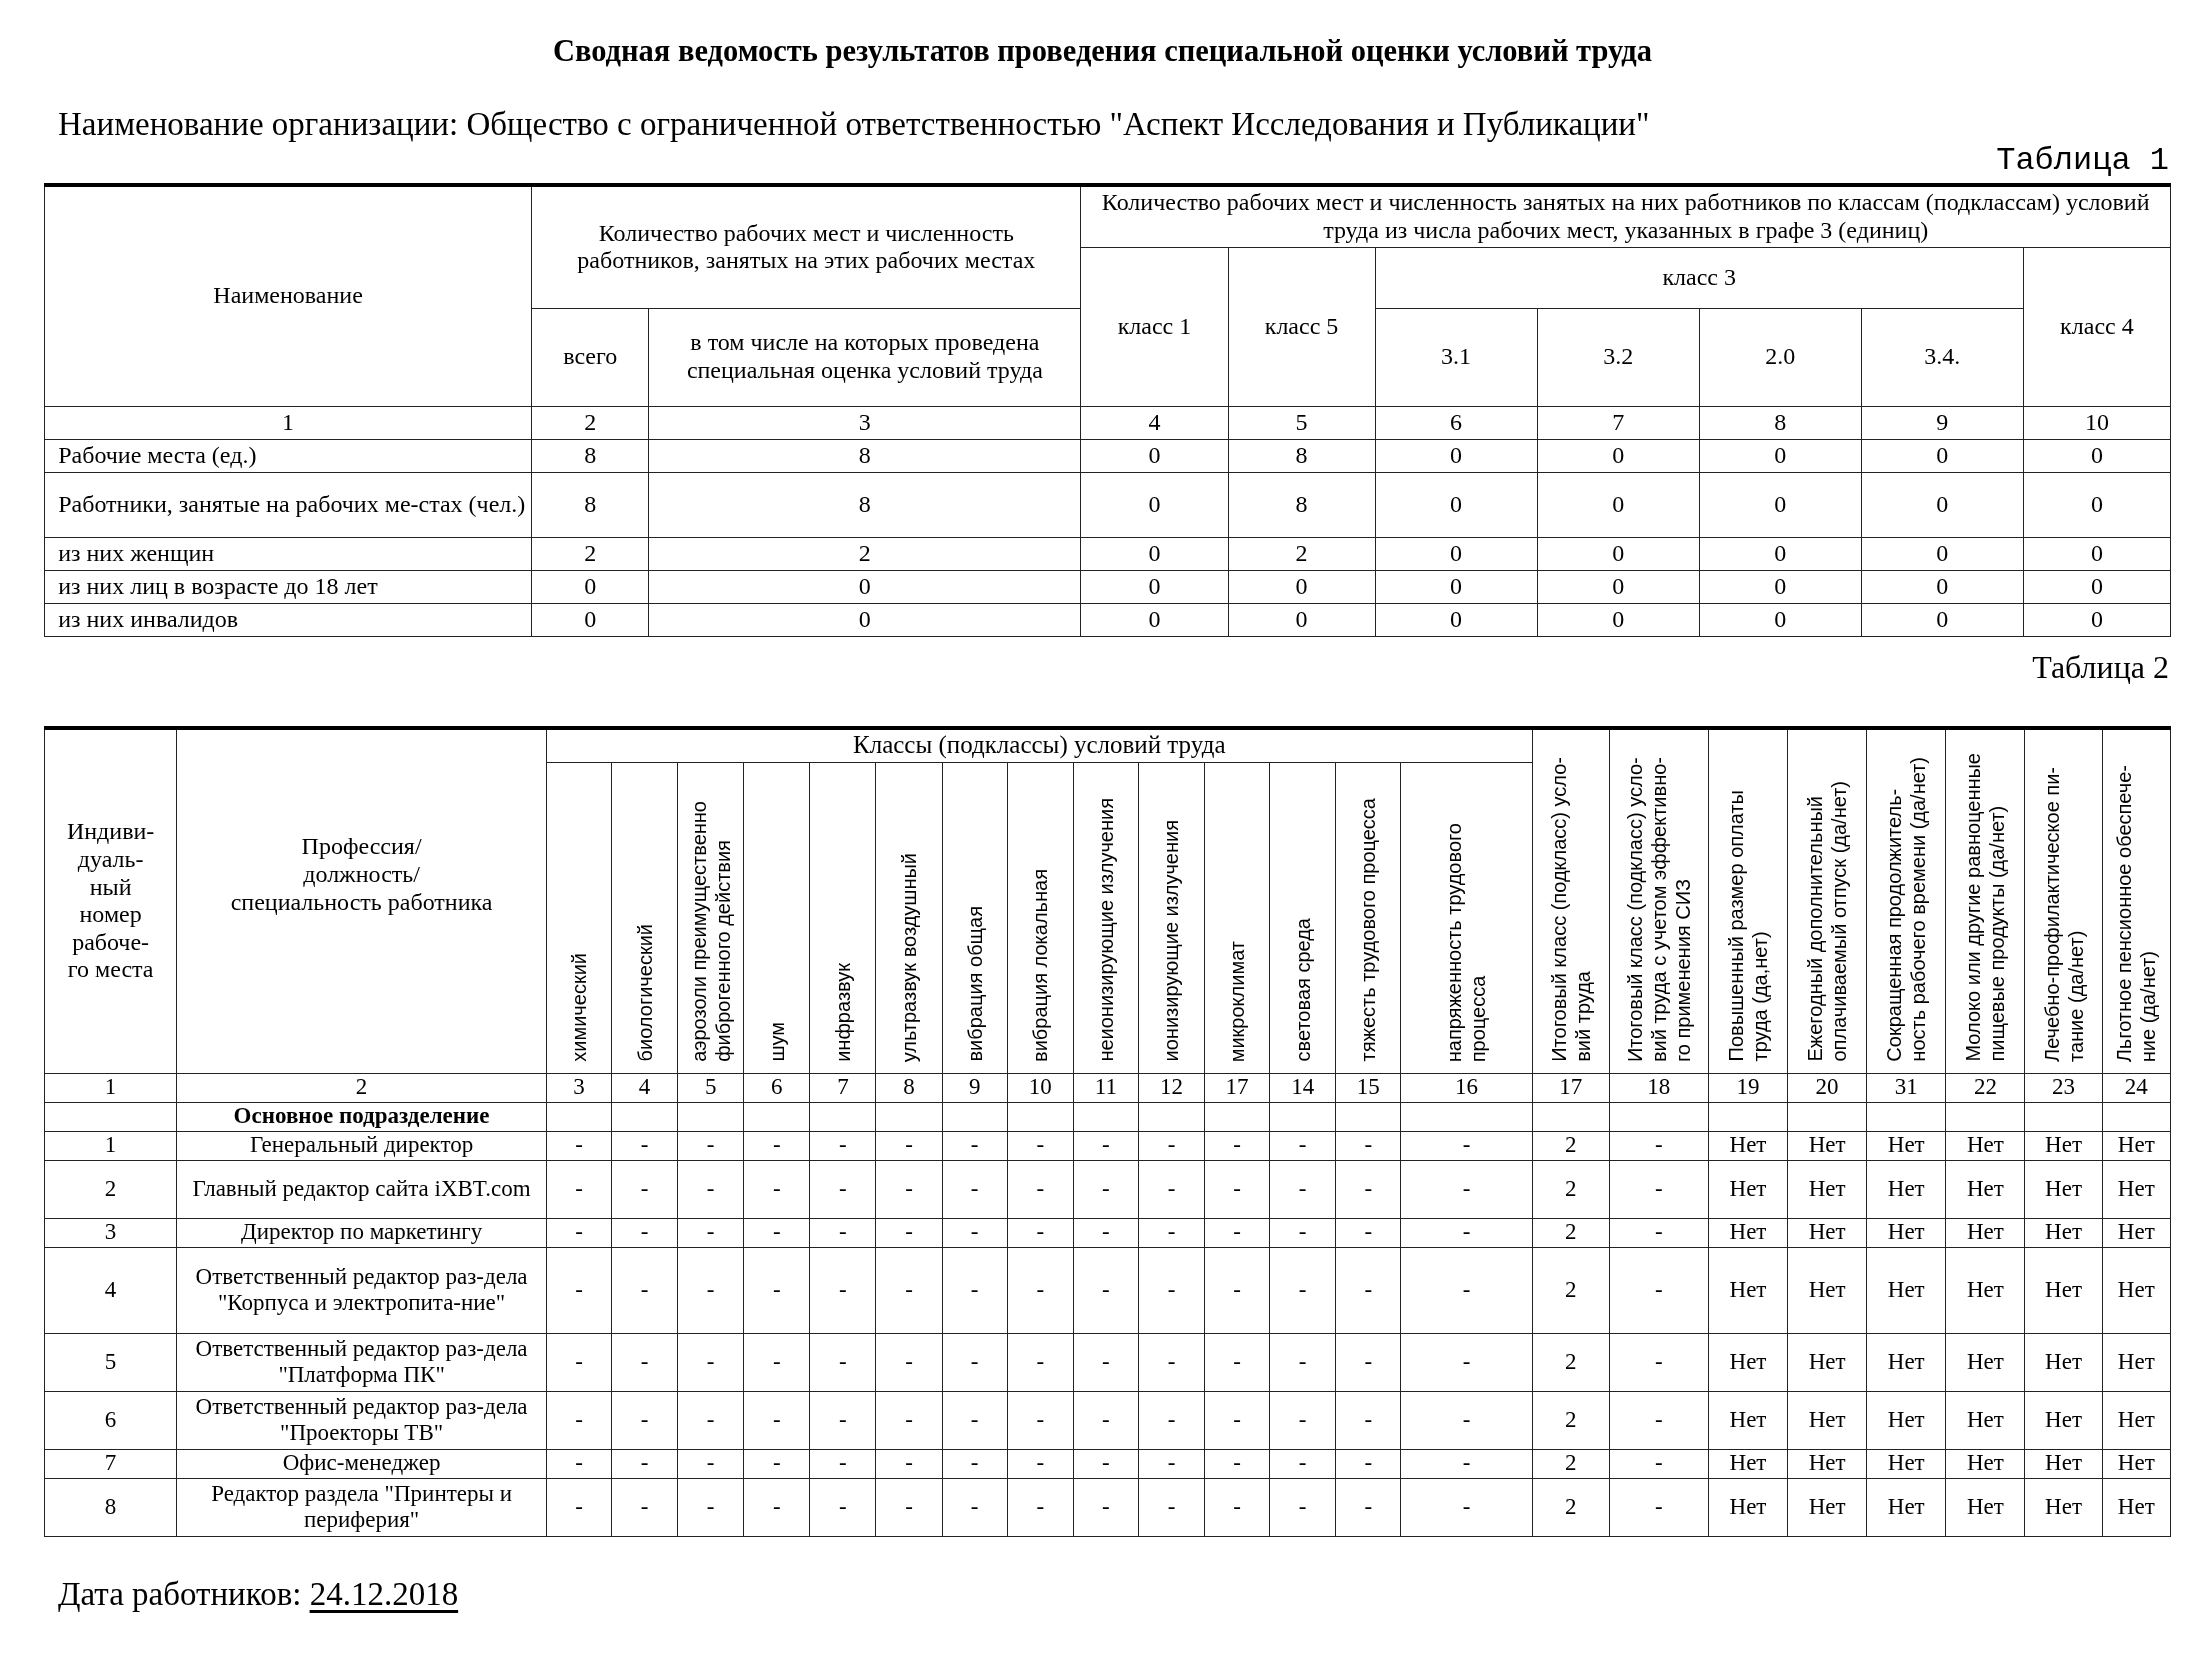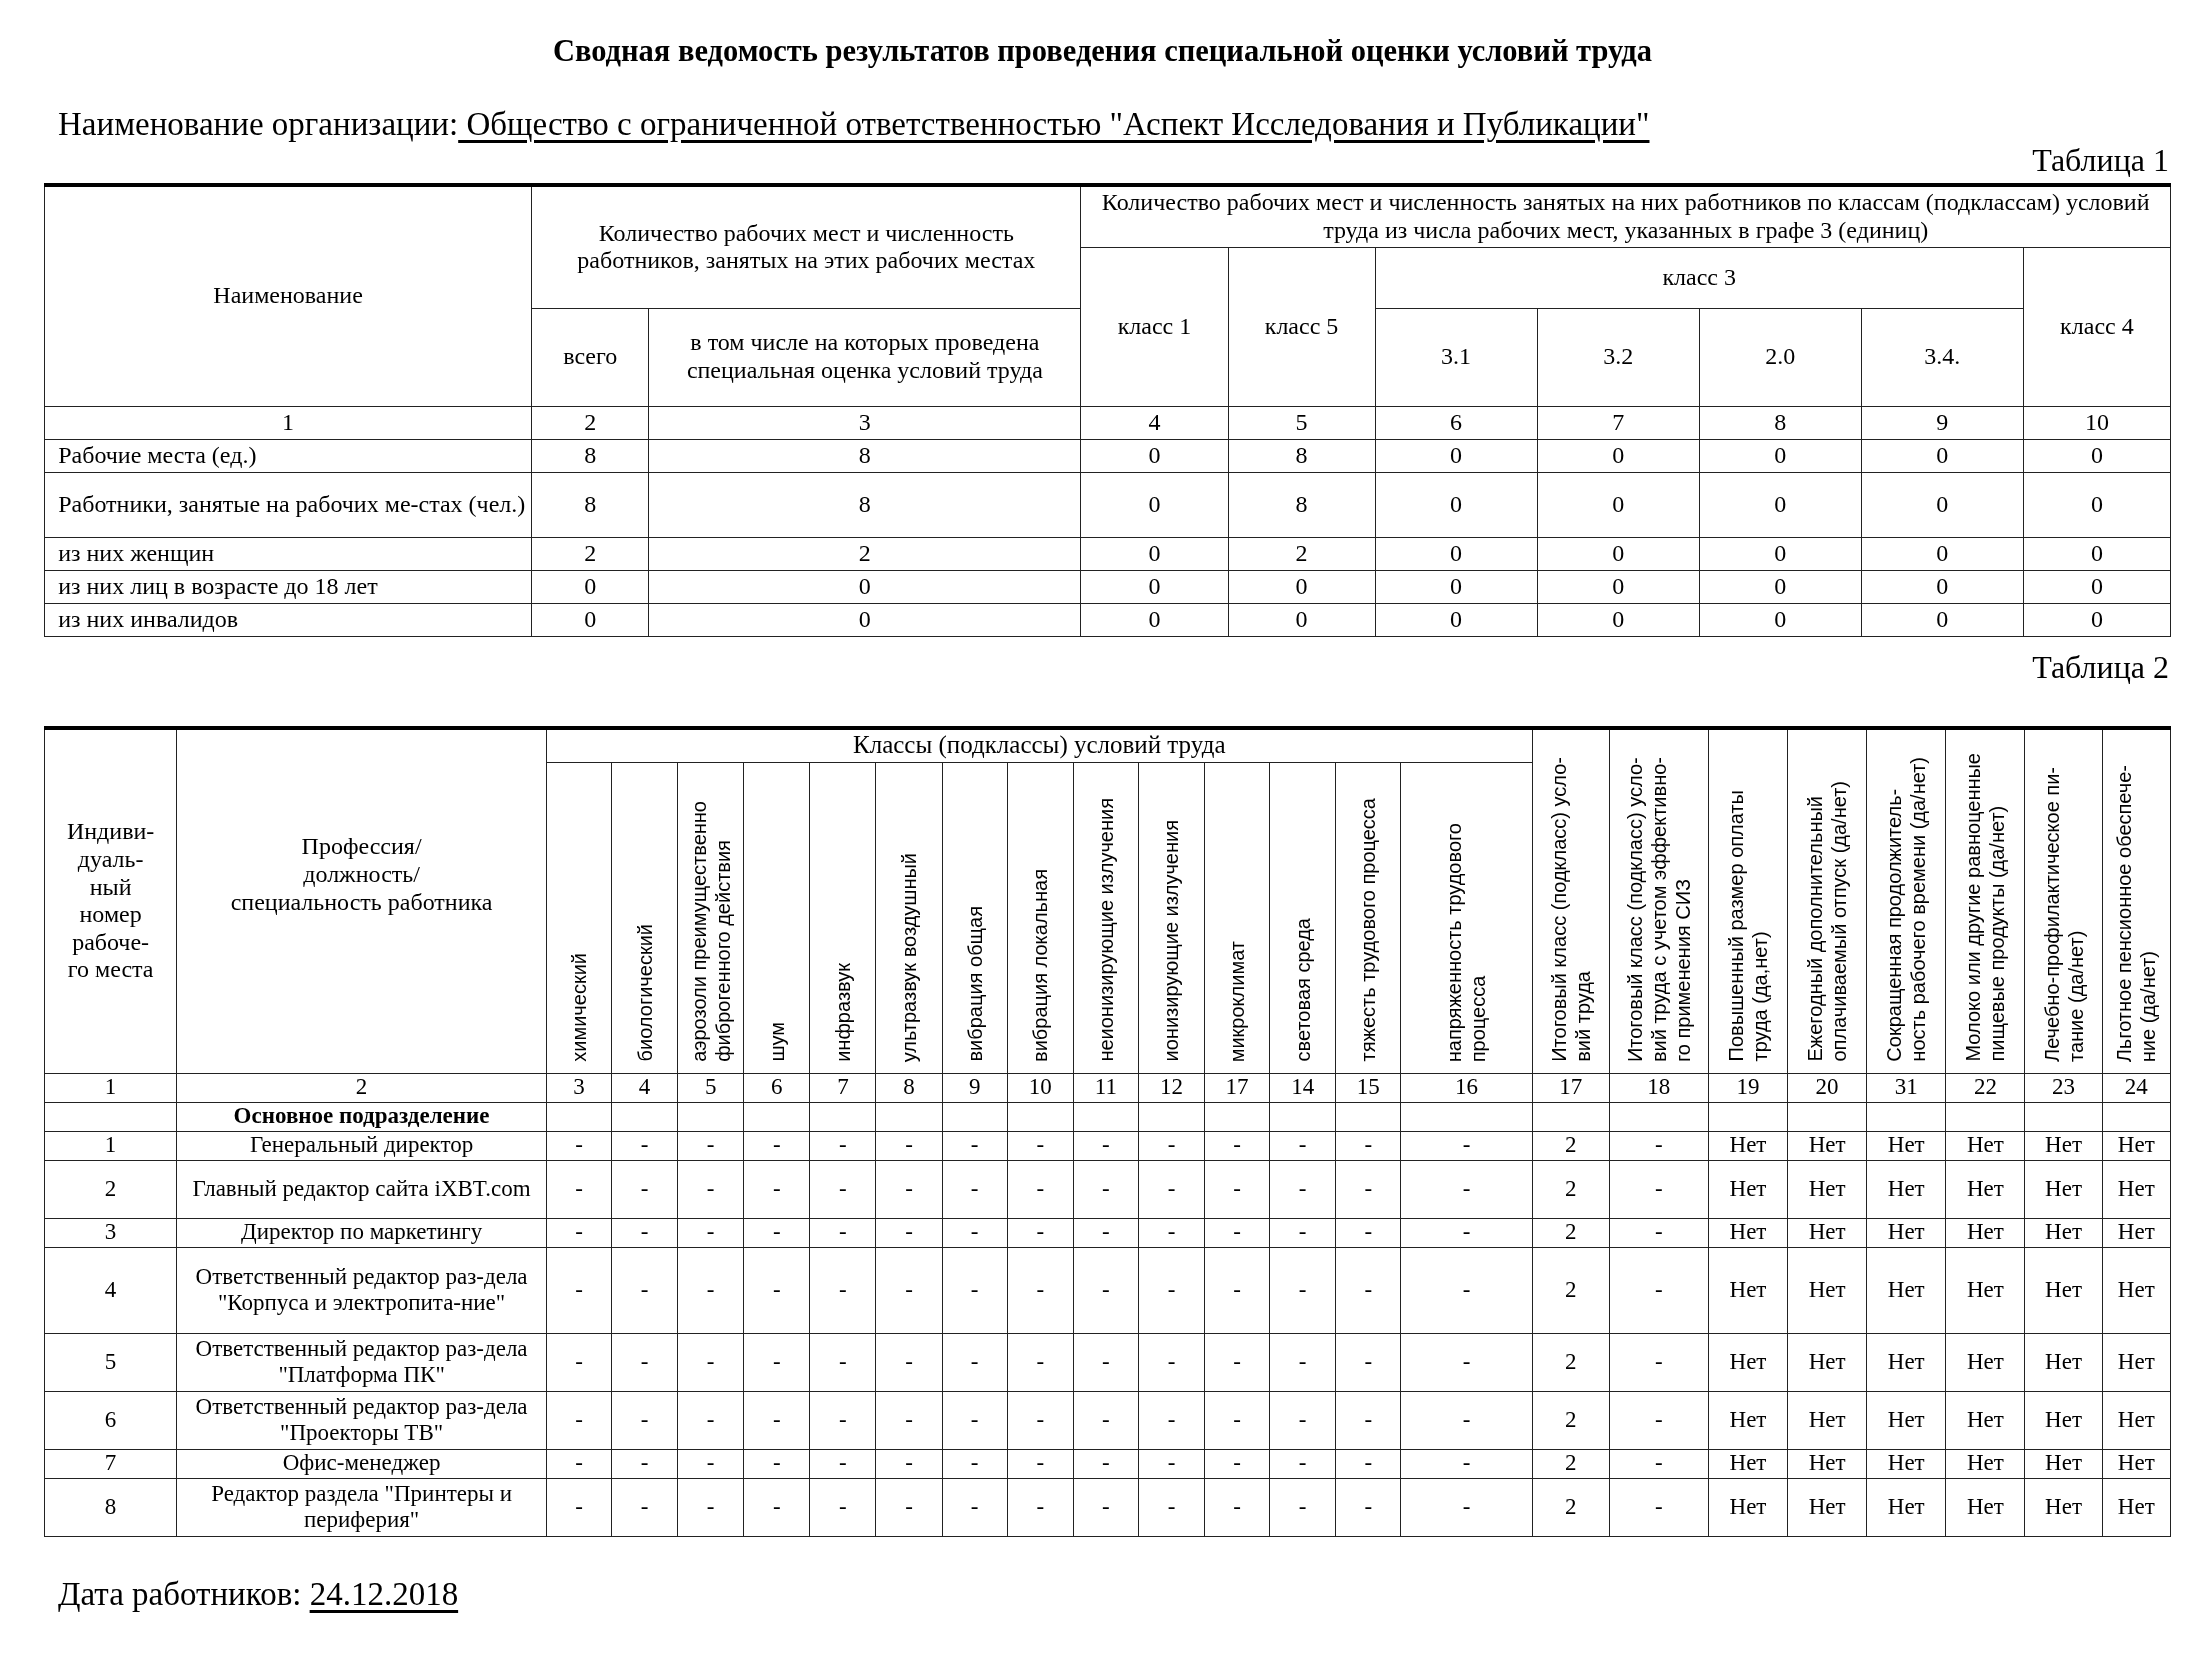--- a/index.html
+++ b/index.html
@@ -1,23 +1,23 @@
 <!DOCTYPE html>
 <html style="font-size:10.6px"><head>
 <meta charset="utf-8">
 <style>
   html,body{margin:0;padding:0;background:#fff;}
   body{width:2205px;height:1654px;position:relative;overflow:hidden;
        font-family:"Liberation Serif","DejaVu Serif",serif;color:#000;}
   .abs{position:absolute;}
   #doc-title{left:0;width:2205px;top:34px;text-align:center;font-weight:bold;font-size:30.5px;}
   #org-line{left:58px;top:106px;font-size:33px;white-space:nowrap;}
-  #org-line .u{text-decoration:underline;text-decoration-thickness:2.6px;text-underline-offset:5.3px;}
+  #org-line .u{text-decoration-thickness:2.6px;text-underline-offset:5.3px;}
   .tbl-caption{right:36px;font-size:32px;}
-  #cap1{top:142px;}
+  #cap1{top:142px;font-family:Liberation Mono, monospace;}
   #cap2{top:649px;}
   table{border-collapse:collapse;position:absolute;table-layout:fixed;}
   td{border:1.3px solid #222;text-align:center;vertical-align:middle;padding:0 4px;line-height:1.15;}
   #table1{left:44px;top:183px;width:2127px;font-size:24px;border-top:4px solid #000;}
   #table1 td.left{text-align:left;padding-left:13.2px;}
   #table2{left:44px;top:726px;width:2127px;font-size:23px;border-top:4px solid #000;}
   #table2 td.rot{padding:0;vertical-align:bottom;}
   .vtext{writing-mode:vertical-rl;transform:rotate(180deg);font-family:"Liberation Sans","DejaVu Sans",sans-serif;
          font-size:20px;line-height:1.2;text-align:left;white-space:pre-line;margin:0 auto 10.6px auto;display:block;}
   #table2 .bold{font-weight:bold;}

